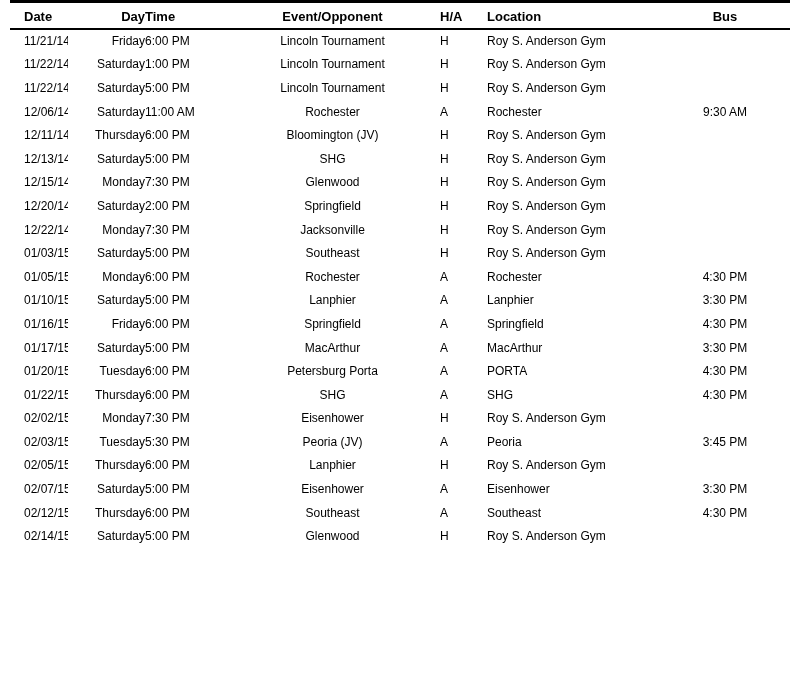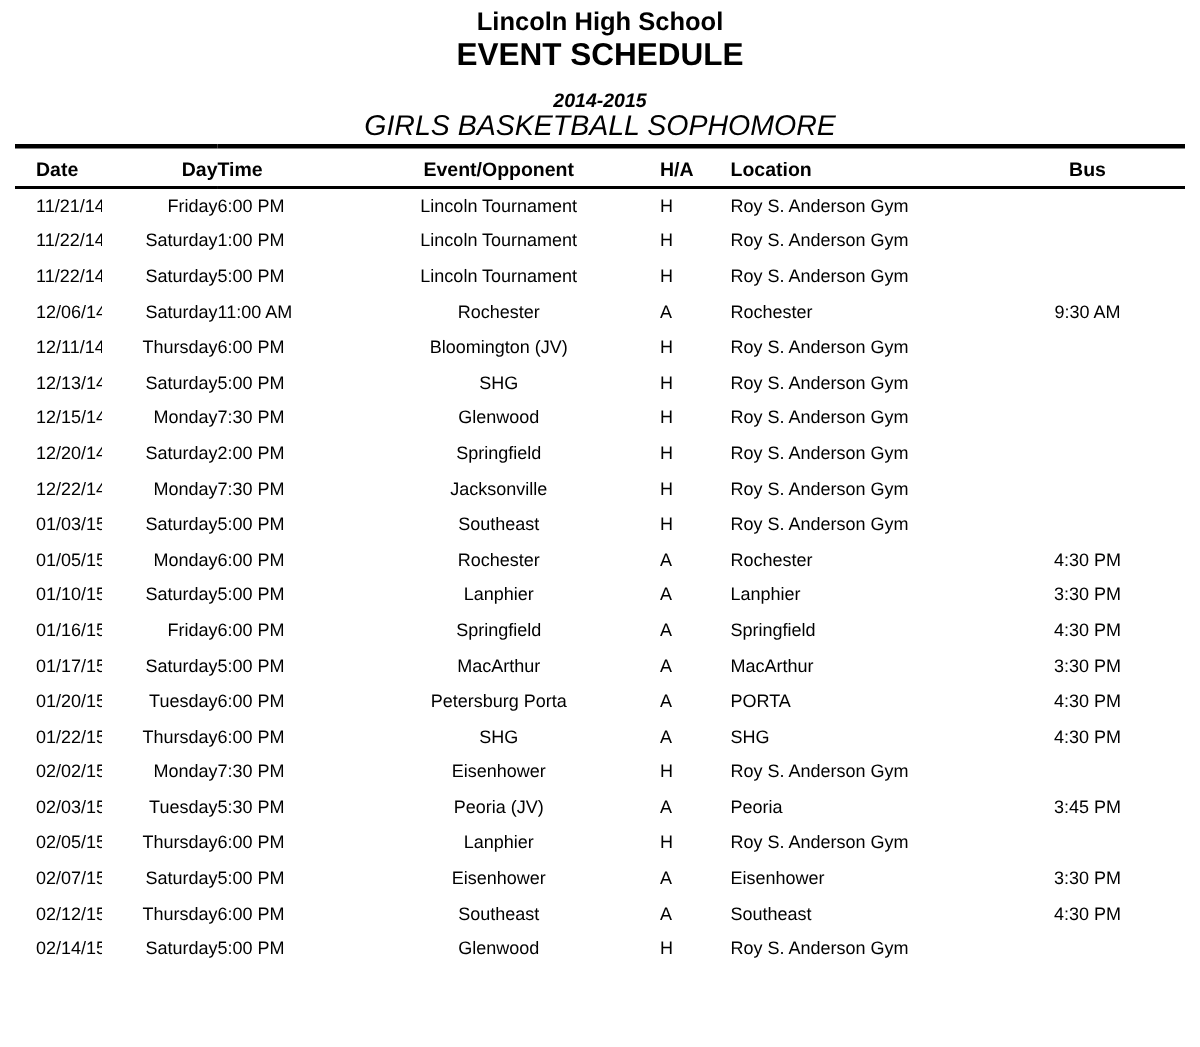--- a/index.html
+++ b/index.html
@@ -58,26 +58,20 @@
   th.c2, td.c2 { text-align: left; padding-right: 7px; }
   th.c3, td.c3 { padding-left: 13px; text-align: center; }
   th.c4, td.c4 { text-align: left; }
   th.c5, td.c5 { padding-left: 9px; text-align: left; }
   th.c6, td.c6 { padding-left: 10px; text-align: center; }
 </style>
 </head>
 <body>
 
 <div class="page">
-  <div class="doc-header">
-    <div class="school-name">Lincoln High School</div>
-    <div class="doc-title">EVENT SCHEDULE</div>
-    <div class="season">2014-2015</div>
-    <div class="team-name">GIRLS BASKETBALL SOPHOMORE</div>
-  </div>
 
   <table class="schedule">
     <colgroup id="colgroup">
         <col class="c0">
         <col class="c1">
         <col class="c2">
         <col class="c3">
         <col class="c4">
         <col class="c5">
         <col class="c6">

